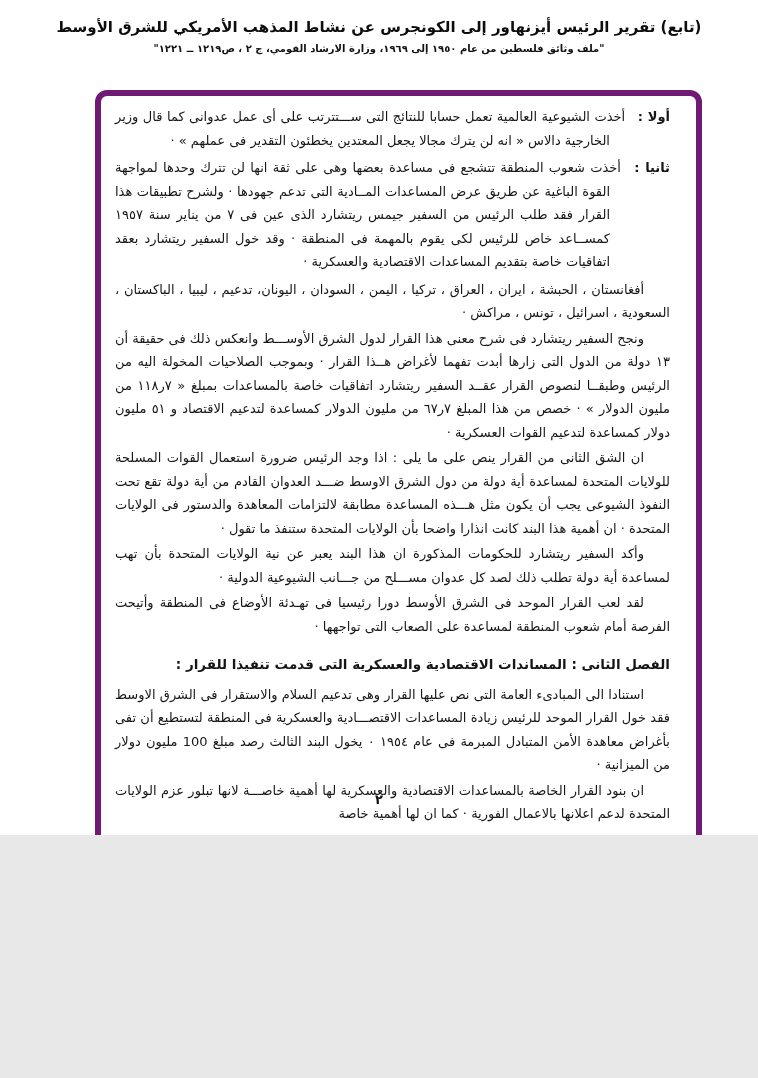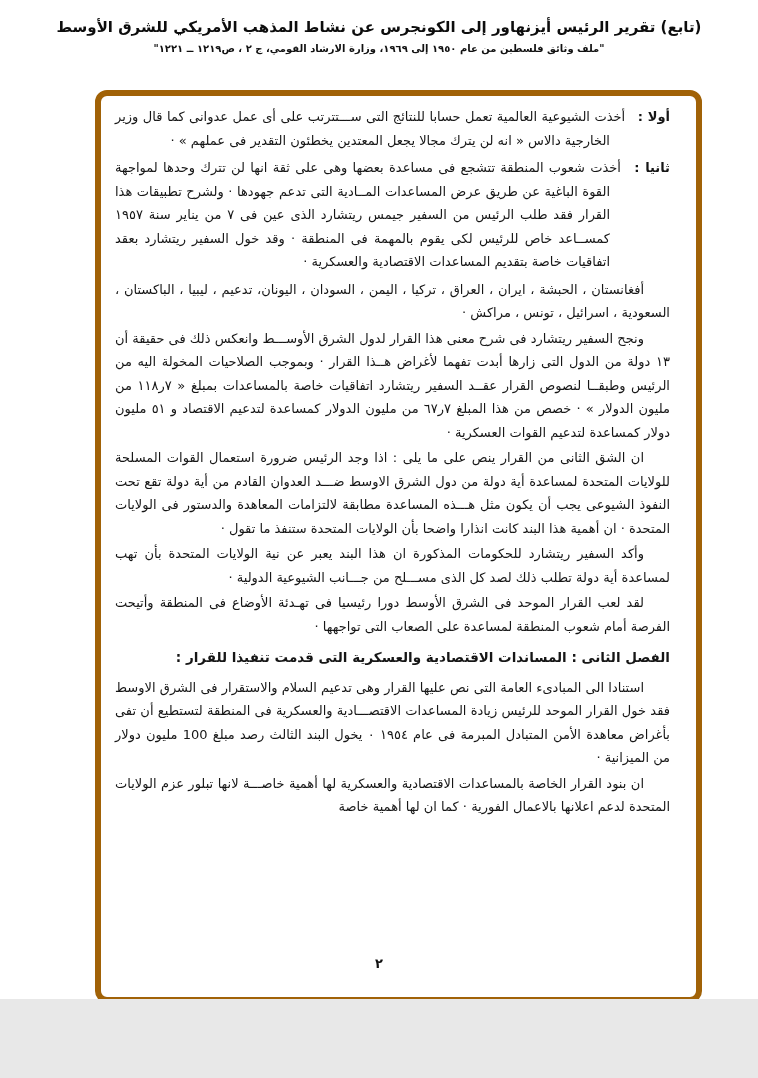--- a/index.html
+++ b/index.html
@@ -3,21 +3,21 @@
 <meta charset="utf-8">
 <style>
   html, body {
     margin: 0;
     padding: 0;
     background: #e8e8e8;
   }
   .page {
     position: relative;
     width: 758px;
-    height: 999px;
+    height: 835px;
     margin: 0 auto;
     background: #ffffff;
     overflow: hidden;
     font-family: "DejaVu Sans", sans-serif;
     color: #161616;
   }
   .hdr {
     direction: rtl;
     text-align: center;
     padding-top: 18px;
@@ -34,21 +34,21 @@
     margin-top: 7px;
     color: #111111;
   }
   .content-box {
     position: absolute;
     left: 95px;
     top: 90px;
     width: 607px;
     height: 913px;
     box-sizing: border-box;
-    border: 6px solid #a16207;
+    border: 6px solid #701a75;
     border-radius: 12px;
     padding: 9px 26px 6px 14px;
     background: #ffffff;
     overflow: hidden;
   }
   .para {
     direction: rtl;
     text-align: justify;
     font-size: 13px;
     line-height: 23.5px;
@@ -62,21 +62,21 @@
     text-indent: -60px;
     margin-bottom: 4px;
   }
   .plabel {
     font-weight: bold;
     padding-left: 8px;
   }
   .para.heading {
     font-weight: bold;
     text-indent: 0;
-    margin-top: 8px;
+    margin-top: 15px;
     margin-bottom: 6px;
     font-size: 13.5px;
   }
   .page-number {
     position: absolute;
     left: 0;
     right: 0;
     bottom: 28px;
     text-align: center;
     font-size: 13px;
@@ -94,21 +94,21 @@
     <div class="hdr-source">"ملف وثائق فلسطين من عام ١٩٥٠ إلى ١٩٦٩، وزارة الارشاد القومي، ج ٢ ، ص١٢١٩ ــ ١٢٢١"</div>
   </div>
 
   <div class="content-box">
     <div>
         <div class="para labeled"><span class="plabel">أولا :</span> أخذت الشيوعية العالمية تعمل حسابا للنتائج التى ســـتترتب على أى عمل عدوانى كما قال وزير الخارجية دالاس « انه لن يترك مجالا يجعل المعتدين يخطئون التقدير فى عملهم » ·</div>
         <div class="para labeled"><span class="plabel">ثانيا :</span> أخذت شعوب المنطقة تتشجع فى مساعدة بعضها وهى على ثقة انها لن تترك وحدها لمواجهة القوة الباغية عن طريق عرض المساعدات المــادية التى تدعم جهودها · ولشرح تطبيقات هذا القرار فقد طلب الرئيس من السفير جيمس ريتشارد الذى عين فى ٧ من يناير سنة ١٩٥٧ كمســاعد خاص للرئيس لكى يقوم بالمهمة فى المنطقة · وقد خول السفير ريتشارد بعقد اتفاقيات خاصة بتقديم المساعدات الاقتصادية والعسكرية ·</div>
         <div class="para plain">أفغانستان ، الحبشة ، ايران ، العراق ، تركيا ، اليمن ، السودان ، اليونان، تدعيم ، ليبيا ، الباكستان ، السعودية ، اسرائيل ، تونس ، مراكش ·</div>
         <div class="para plain">ونجح السفير ريتشارد فى شرح معنى هذا القرار لدول الشرق الأوســـط وانعكس ذلك فى حقيقة أن ١٣ دولة من الدول التى زارها أبدت تفهما لأغراض هــذا القرار · وبموجب الصلاحيات المخولة اليه من الرئيس وطبقــا لنصوص القرار عقــد السفير ريتشارد اتفاقيات خاصة بالمساعدات بمبلغ « ٧ر١١٨ من مليون الدولار » · خصص من هذا المبلغ ٧ر٦٧ من مليون الدولار كمساعدة لتدعيم الاقتصاد و ٥١ مليون دولار كمساعدة لتدعيم القوات العسكرية ·</div>
         <div class="para plain">ان الشق الثانى من القرار ينص على ما يلى : اذا وجد الرئيس ضرورة استعمال القوات المسلحة للولايات المتحدة لمساعدة أية دولة من دول الشرق الاوسط ضـــد العدوان القادم من أية دولة تقع تحت النفوذ الشيوعى يجب أن يكون مثل هـــذه المساعدة مطابقة لالتزامات المعاهدة والدستور فى الولايات المتحدة · ان أهمية هذا البند كانت انذارا واضحا بأن الولايات المتحدة ستنفذ ما تقول ·</div>
-        <div class="para plain">وأكد السفير ريتشارد للحكومات المذكورة ان هذا البند يعبر عن نية الولايات المتحدة بأن تهب لمساعدة أية دولة تطلب ذلك لصد كل الذى مســـلح من جـــانب الشيوعية الدولية ·</div>
+        <div class="para plain">وأكد السفير ريتشارد للحكومات المذكورة ان هذا البند يعبر عن نية الولايات المتحدة بأن تهب لمساعدة أية دولة تطلب ذلك لصد كل عدوان مســـلح من جـــانب الشيوعية الدولية ·</div>
         <div class="para plain">لقد لعب القرار الموحد فى الشرق الأوسط دورا رئيسيا فى تهـدئة الأوضاع فى المنطقة وأتيحت الفرصة أمام شعوب المنطقة لمساعدة على الصعاب التى تواجهها ·</div>
         <div class="para heading">الفصل الثانى : المساندات الاقتصادية والعسكرية التى قدمت تنفيذا للقرار :</div>
         <div class="para plain">استنادا الى المبادىء العامة التى نص عليها القرار وهى تدعيم السلام والاستقرار فى الشرق الاوسط فقد خول القرار الموحد للرئيس زيادة المساعدات الاقتصـــادية والعسكرية فى المنطقة لتستطيع أن تفى بأغراض معاهدة الأمن المتبادل المبرمة فى عام ١٩٥٤ ٠ يخول البند الثالث رصد مبلغ 100 مليون دولار من الميزانية ·</div>
         <div class="para plain">ان بنود القرار الخاصة بالمساعدات الاقتصادية والعسكرية لها أهمية خاصـــة لانها تبلور عزم الولايات المتحدة لدعم اعلانها بالاعمال الفورية · كما ان لها أهمية خاصة</div>
       </div>
   </div>
 
   <div class="page-number">٢</div>
 
 </div>

